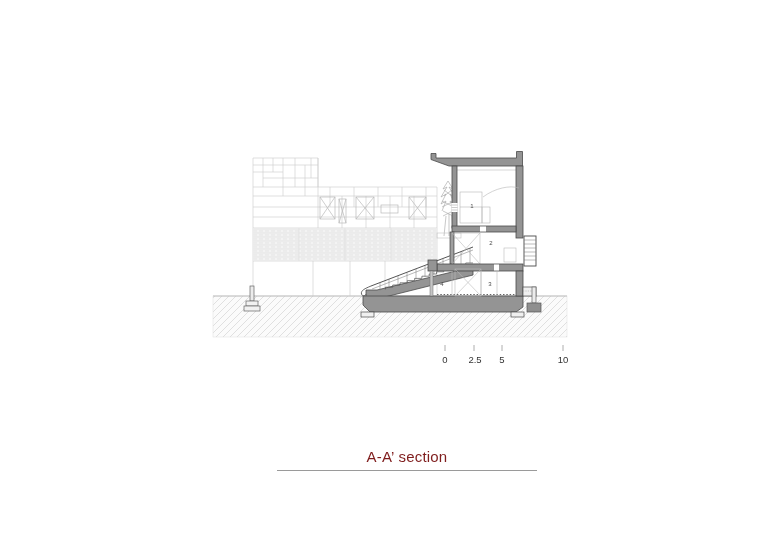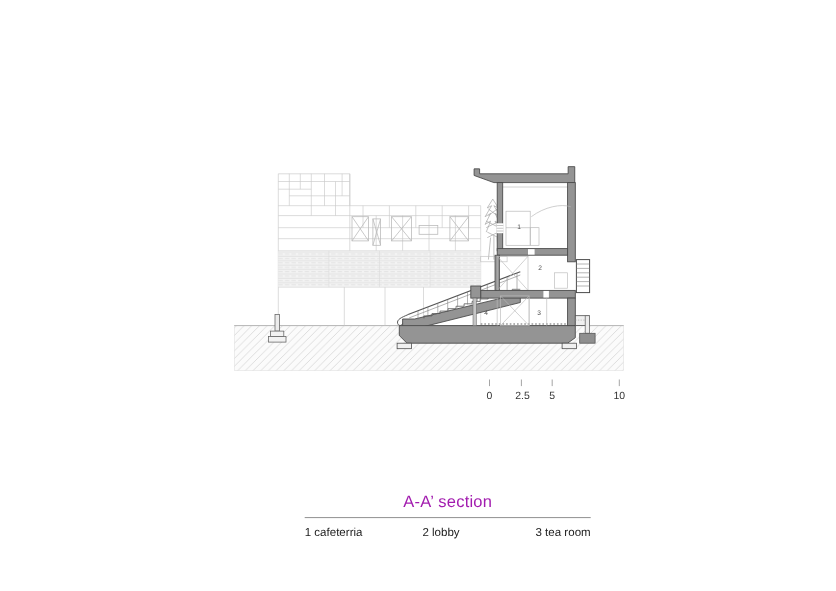--- a/index.html
+++ b/index.html
@@ -5,21 +5,21 @@
   html,body{margin:0;padding:0;background:#ffffff;}
   .canvas{
     position:relative;width:760px;height:537px;background:#ffffff;overflow:hidden;
     font-family:"Liberation Sans", sans-serif;
   }
   .drawing-svg{position:absolute;left:0;top:0;}
   .titleblock{
     position:absolute;left:277px;top:448px;width:260px;color:#1c1c1c;
   }
   .titleblock .title{
-    text-align:center;font-size:15px;letter-spacing:.2px;color:#a21caf;
+    text-align:center;font-size:15px;letter-spacing:.2px;color:#7f1d1d;
   }
   .titleblock .rule{
     margin-top:5px;border-top:1px solid #9a9a9a;height:0;
   }
   .legend-row{position:relative;margin-top:7px;height:13px;font-size:10.5px;}
   .legend-row .c1{position:absolute;left:0;top:0;}
   .legend-row .c2{position:absolute;left:107px;top:0;}
   .legend-row .c3{position:absolute;right:0;top:0;}
   .legend-row2{margin-top:5px;font-size:10.5px;}
   svg text{font-family:"Liberation Sans", sans-serif;}
@@ -219,20 +219,15 @@
       <text class="scalenum" x="475" y="363">2.5</text>
       <text class="scalenum" x="502" y="363">5</text>
       <text class="scalenum" x="563" y="363">10</text>
     </g>
   </g>
 </svg>
 
 <div class="titleblock">
   <div class="title">A-A’ section</div>
   <div class="rule"></div>
-  <div class="legend-row">
-    <span class="c1">1 cafeterria</span>
-    <span class="c2">2 lobby</span>
-    <span class="c3">3 tea room</span>
-  </div>
 </div>
 
 </div>
 
 </body></html>

